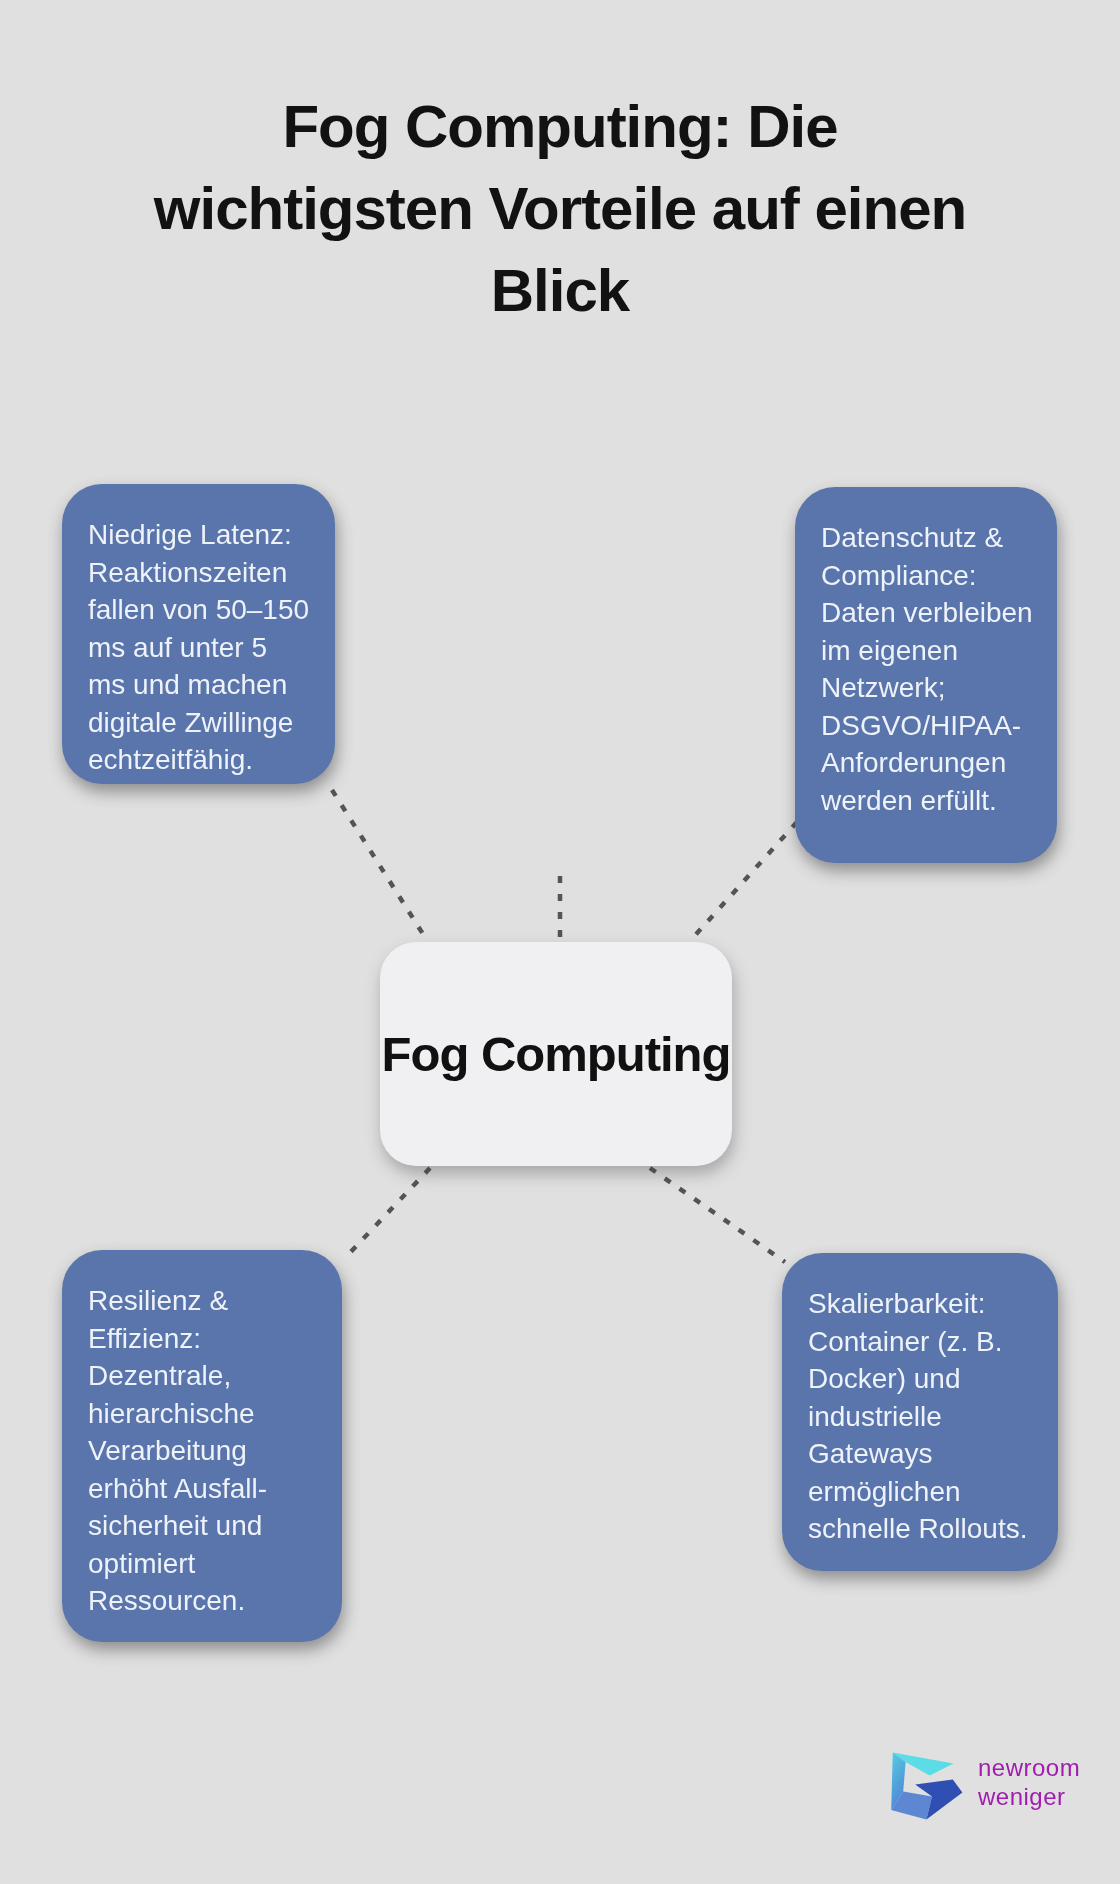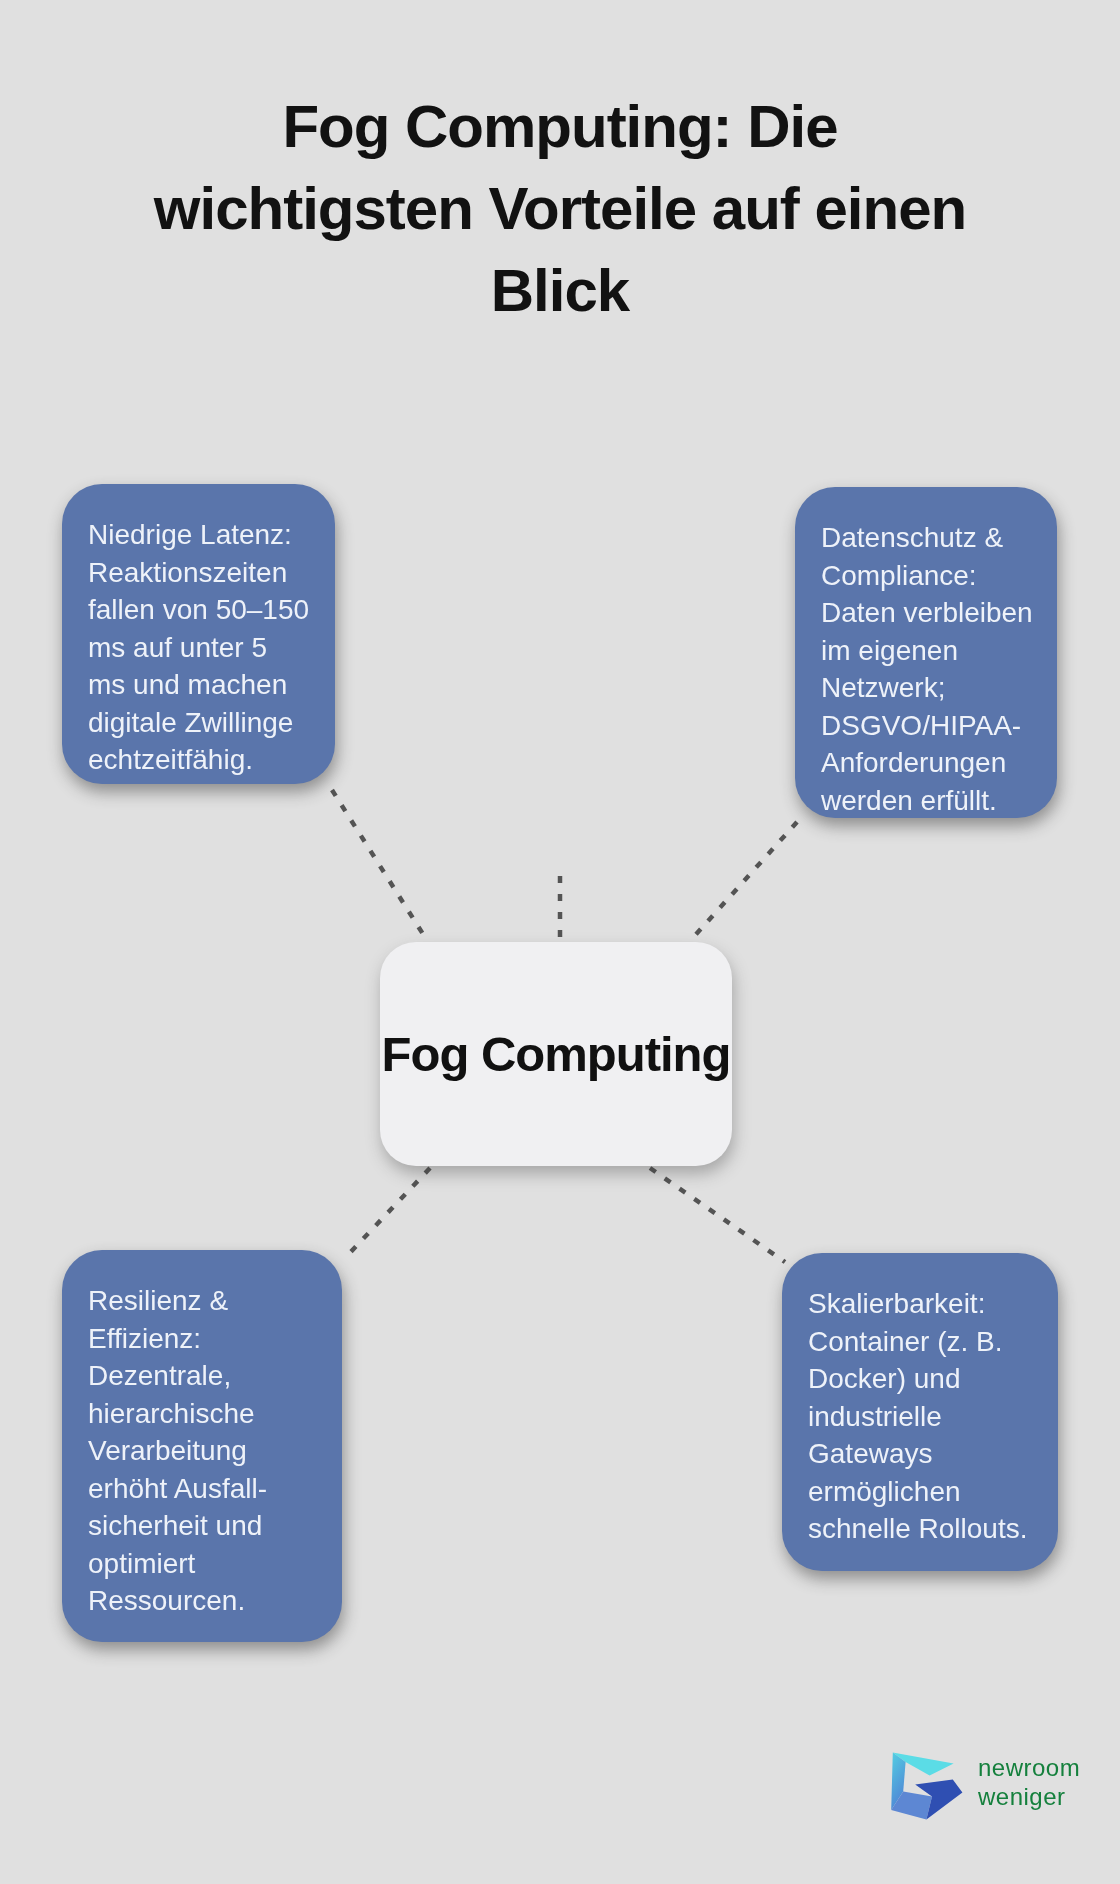--- a/index.html
+++ b/index.html
@@ -15,35 +15,35 @@
   .connectors{position:absolute;left:0;top:0;width:1120px;height:1884px;pointer-events:none;}
   .connectors line{stroke:#545454;stroke-width:4.5;stroke-dasharray:7 11;}
   .benefit-node{
     position:absolute;background:#5a75ab;border-radius:40px;color:#eef2f9;
     font-size:28px;line-height:37.5px;white-space:pre;padding:32px 24px 16px 26px;
     box-sizing:border-box;overflow:hidden;
     box-shadow:2px 8px 16px rgba(45,45,45,.45);
   }
   #node-1{left:62px;top:484px;width:273px;height:300px;}
   #node-2{left:420px;top:482px;width:275px;height:390px;}
-  #node-3{left:795px;top:487px;width:262px;height:331px;}
+  #node-3{left:795px;top:487px;width:262px;height:376px;}
   #node-4{left:62px;top:1250px;width:280px;height:392px;}
   #node-5{left:782px;top:1253px;width:276px;height:318px;}
   .center-node{
     position:absolute;left:380px;top:942px;width:352px;height:224px;
     background:#f0f0f2;border-radius:36px;display:flex;align-items:center;justify-content:center;
     font-size:49px;font-weight:bold;color:#111;letter-spacing:-1px;
     box-shadow:2px 8px 16px rgba(60,60,60,.35);
   }
   .logo{
     position:absolute;left:882px;top:1742px;display:flex;align-items:center;
   }
   .logo-icon{width:84px;height:80px;display:block;}
   .logo-text{
-    margin-left:12px;font-size:24px;line-height:29px;color:#15803d;
+    margin-left:12px;font-size:24px;line-height:29px;color:#a21caf;
     letter-spacing:0.5px;
   }
 </style>
 </head>
 <body>
 
 <div class="canvas">
 
   <div class="title">Fog Computing: Die
 wichtigsten Vorteile auf einen

